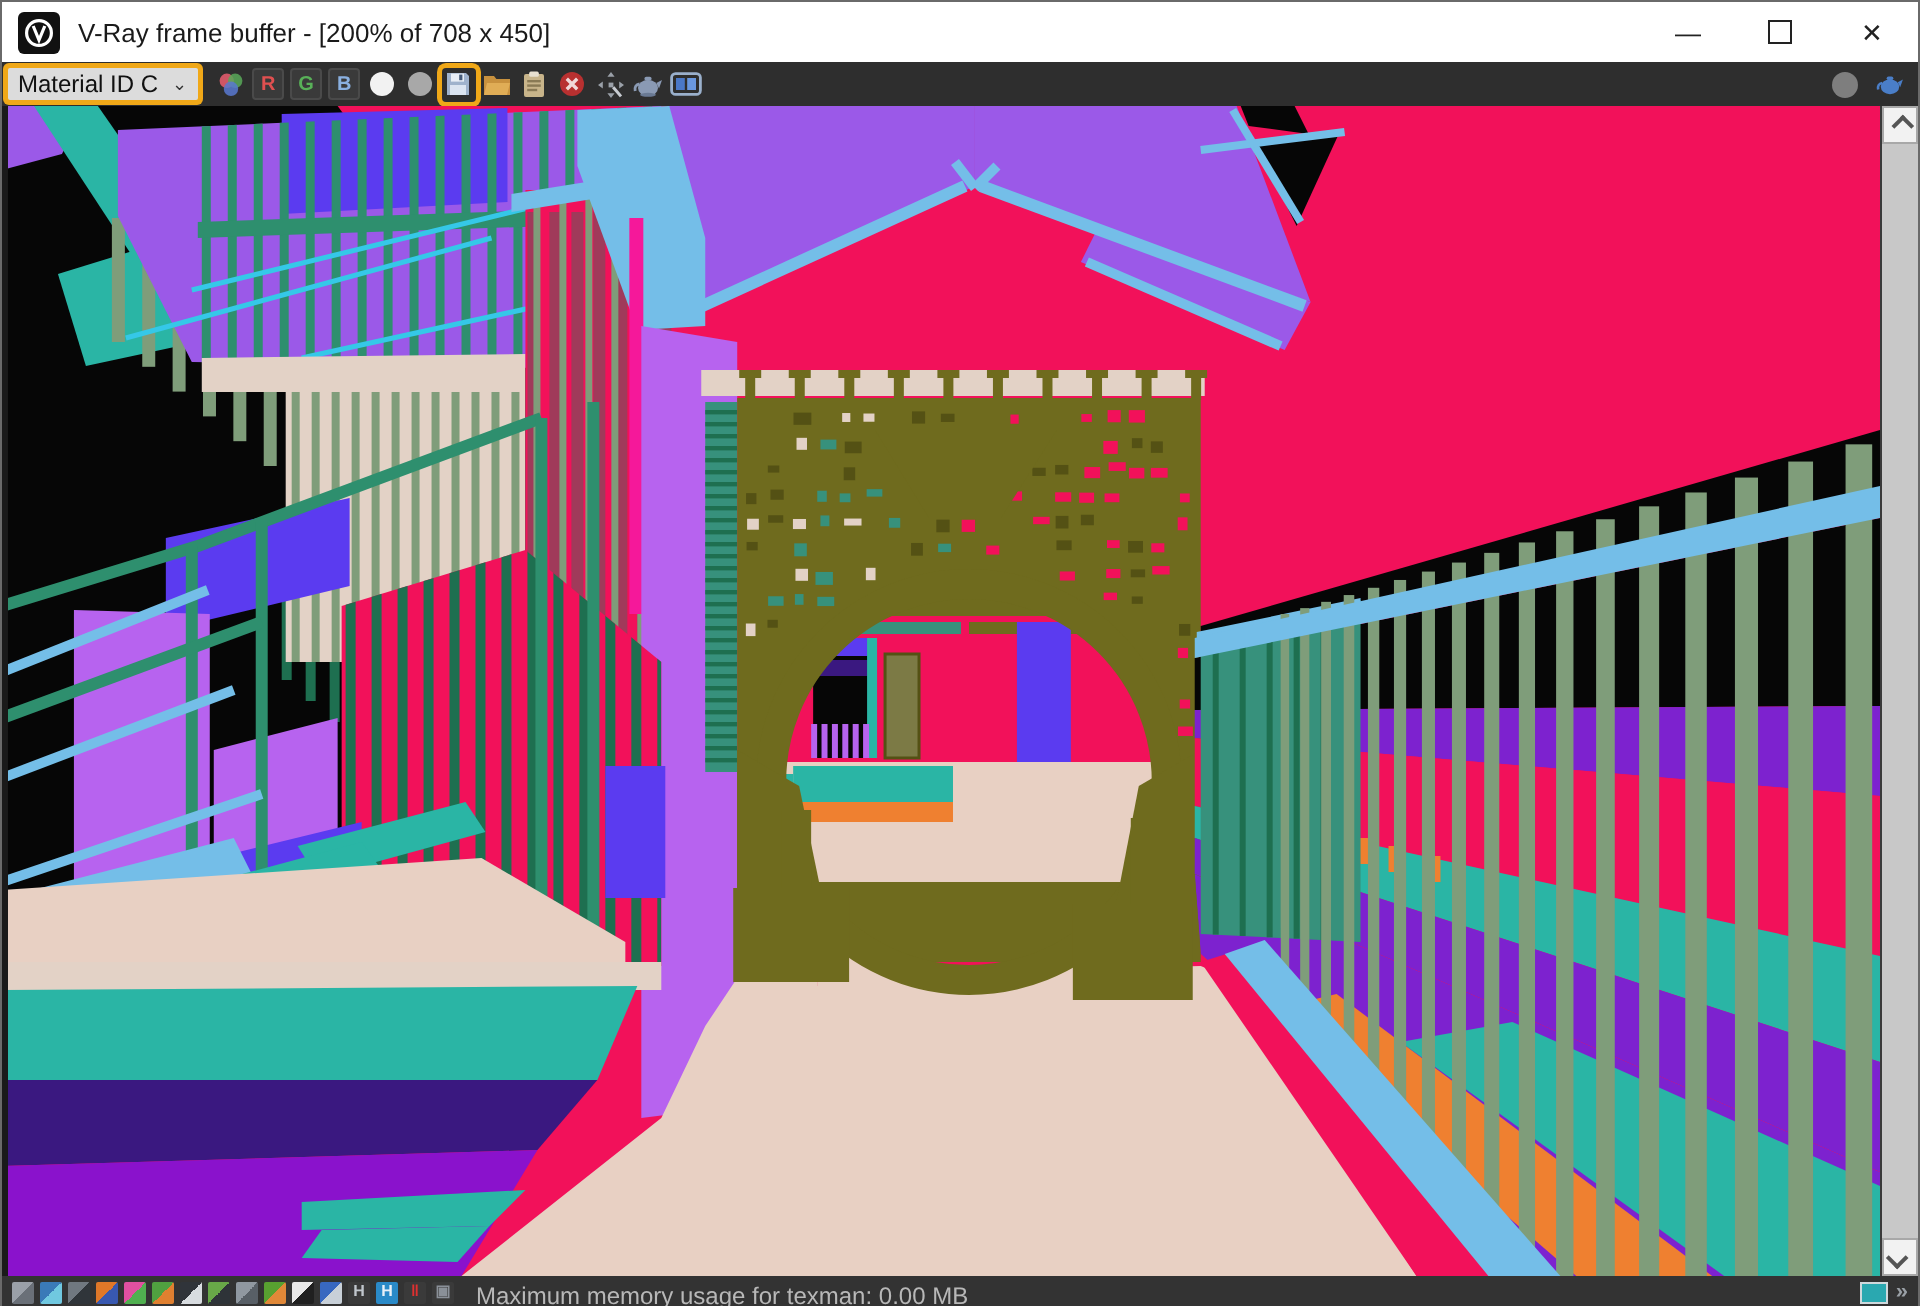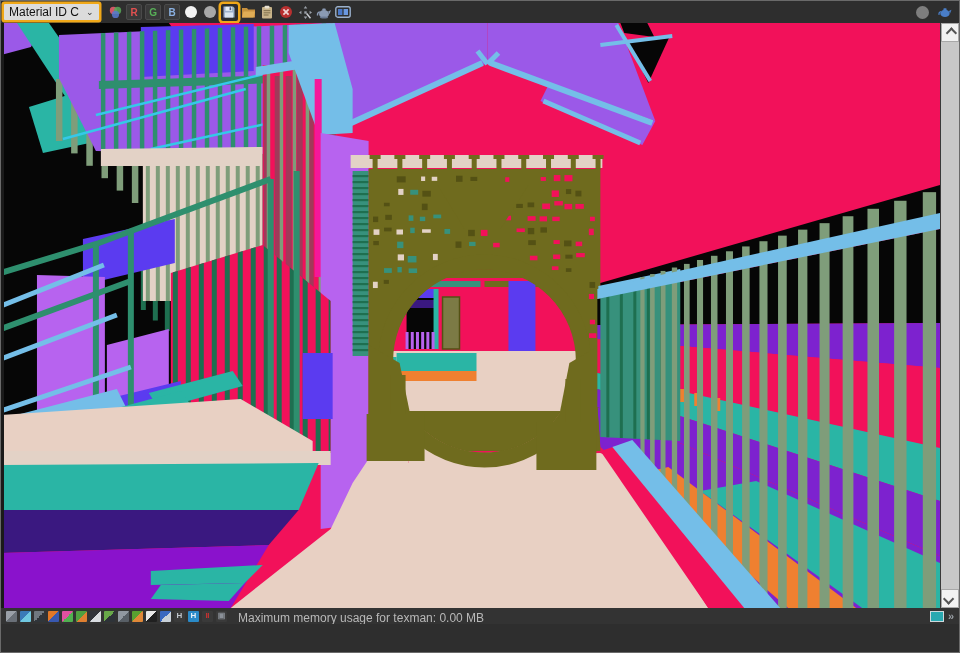--- a/index.html
+++ b/index.html
@@ -52,20 +52,35 @@
   .s-sky{stroke:var(--skyblue);fill:none}
   .s-green{stroke:var(--green);stroke-width:6;fill:none}
   .s-skyH{stroke:var(--skyblue);stroke-width:5;fill:none}
   .s-olive{stroke:var(--olive);stroke-width:15;fill:none}
 </style>
 </head>
 <body>
 
 <div class="window">
 
+  <div class="titlebar">
+    <div class="logo">
+      <svg width="17" height="17" viewBox="0 0 17 17">
+        <circle cx="8.5" cy="8.5" r="6.2" fill="none" stroke="#fff" stroke-width="1.6"></circle>
+        <path d="M5.6 5 L8.5 12 L11.4 5" fill="none" stroke="#fff" stroke-width="1.6"></path>
+      </svg>
+    </div>
+    <div class="title">V-Ray frame buffer - [200% of 708 x 450]</div>
+    <div class="tspacer"></div>
+    <div class="winbtn">—</div>
+    <div class="winbtn">
+        <span class="maxbox"></span>
+      </div>
+    <div class="winbtn">✕</div>
+  </div>
 
   <div class="toolbar">
     <div class="dropdown">
       <span>Material ID C</span>
       <span class="dd-chev">⌄</span>
     </div>
     <div class="tbtn first">
       <svg width="15" height="15" viewBox="0 0 15 15">
         <circle cx="5.4" cy="5.4" r="3.6" fill="#d85868" opacity="0.95"></circle>
         <circle cx="9.6" cy="5.4" r="3.6" fill="#58a858" opacity="0.85"></circle>

